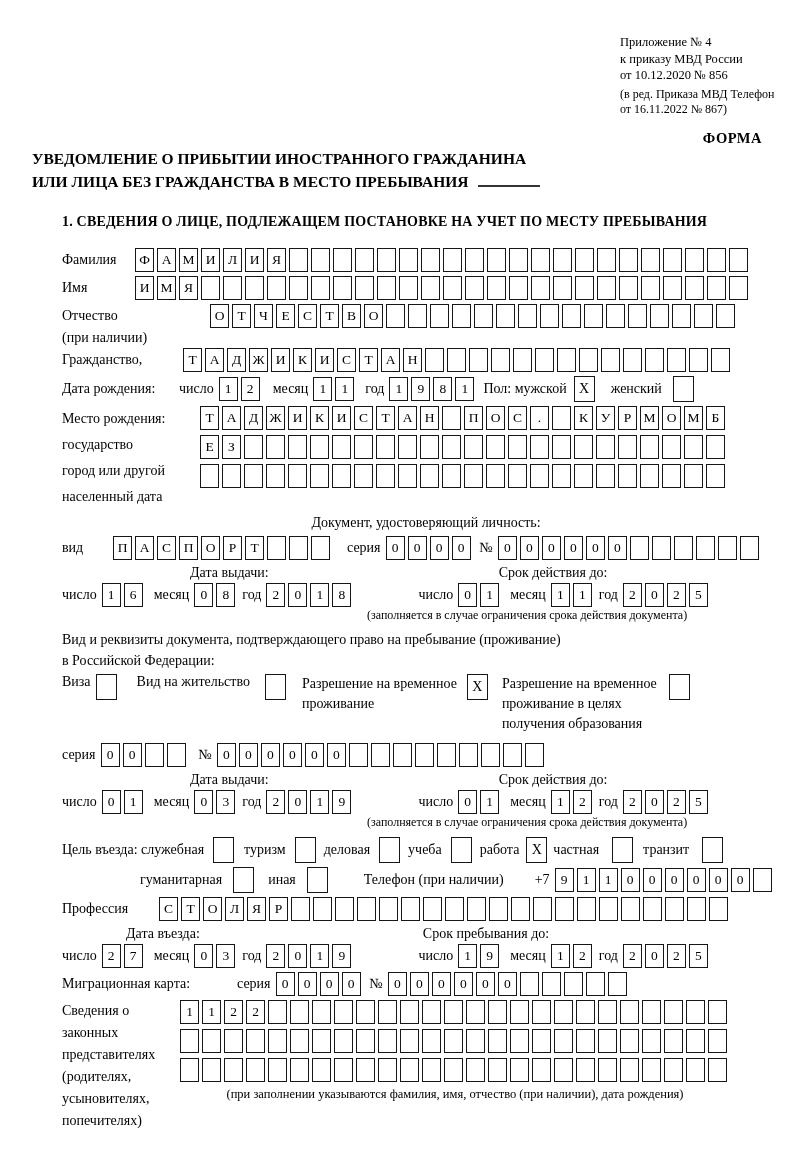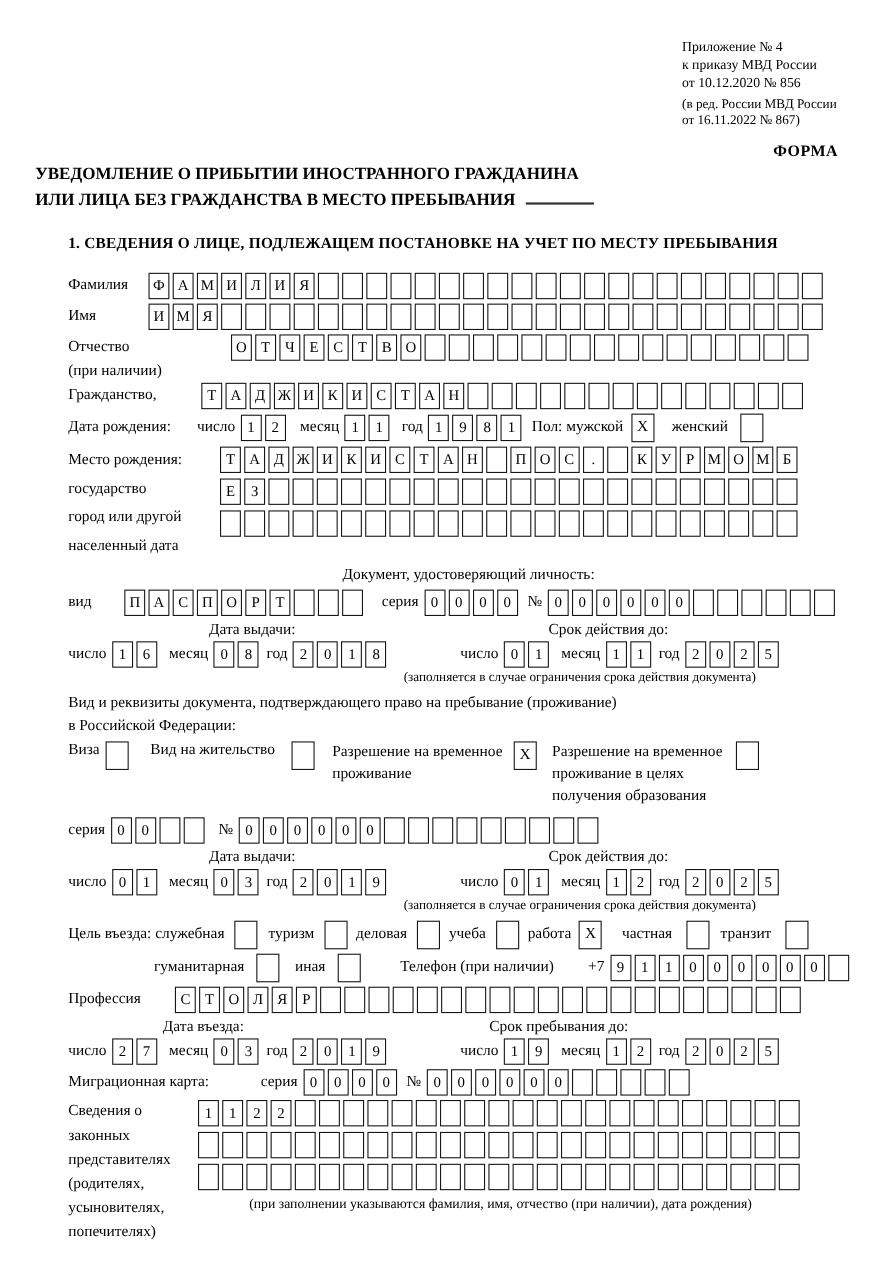--- a/index.html
+++ b/index.html
@@ -45,21 +45,21 @@
 </style>
 </head>
 <body>
 
 <div class="page">
   <div class="annex">
     <div>Приложение № 4</div>
     <div>к приказу МВД России</div>
     <div>от 10.12.2020 № 856</div>
     <div class="annex-ed">
-      <div>(в ред. России МВД России</div>
+      <div>(в ред. Приказа МВД Телефон</div>
       <div>от 16.11.2022 № 867)</div>
     </div>
   </div>
   <div class="forma">ФОРМА</div>
   <div class="title">
     <div>УВЕДОМЛЕНИЕ О ПРИБЫТИИ ИНОСТРАННОГО ГРАЖДАНИНА</div>
     <div>
       <span>ИЛИ ЛИЦА БЕЗ ГРАЖДАНСТВА В МЕСТО ПРЕБЫВАНИЯ</span><span class="blank"></span>
     </div>
   </div>
@@ -485,21 +485,21 @@
         <span class="lbl">Цель въезда: служебная</span>
         <div class="cb" style="margin-left: 4px;"></div>
         <span class="lbl" style="margin-left: 10px;">туризм</span>
         <div class="cb" style="margin-left: 4px;"></div>
         <span class="lbl" style="margin-left: 8px;">деловая</span>
         <div class="cb" style="margin-left: 4px;"></div>
         <span class="lbl" style="margin-left: 8px;">учеба</span>
         <div class="cb" style="margin-left: 4px;"></div>
         <span class="lbl" style="margin-left: 8px;">работа</span>
         <div class="cb" style="margin-left: 2px;">X</div>
-        <span class="lbl" style="margin-left: 18px;">частная</span>
+        <span class="lbl" style="margin-left: 6px;">частная</span>
         <div class="cb" style="margin-left: 8px;"></div>
         <span class="lbl" style="margin-left: 10px;">транзит</span>
         <div class="cb" style="margin-left: 8px;"></div>
       </div>
       <div class="line l-entry-purpose-2">
         <span class="lbl" style="margin-left: 78px;">гуманитарная</span>
         <div class="cb" style="margin-left: 6px;"></div>
         <span class="lbl" style="margin-left: 14px;">иная</span>
         <div class="cb" style="margin-left: 6px;"></div>
         <span class="lbl" style="margin-left: 36px;">Телефон (при наличии)</span>
@@ -542,21 +542,21 @@
           <div class="cell"></div>
           <div class="cell"></div>
           <div class="cell"></div>
           <div class="cell"></div>
           <div class="cell"></div>
           <div class="cell"></div>
           <div class="cell"></div>
         </span>
       </div>
       <div class="line l-entry-date-headers">
-        <span class="lbl" style="margin-left: 86px;">Дата въезда:</span>
+        <span class="lbl" style="margin-left: 64px;">Дата въезда:</span>
         <span class="lbl" style="margin-left: 218px;">Срок пребывания до:</span>
       </div>
       <div class="line l-entry-dates">
         <span class="lbl">число</span>
         <span class="cells">
           <div class="cell">2</div>
           <div class="cell">7</div>
         </span>
         <span class="lbl" style="margin-left: 8px;">месяц</span>
         <span class="cells">

